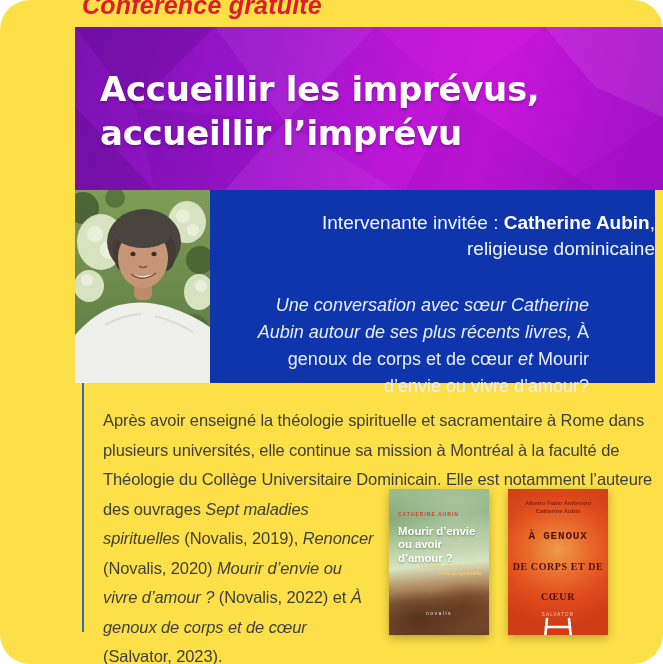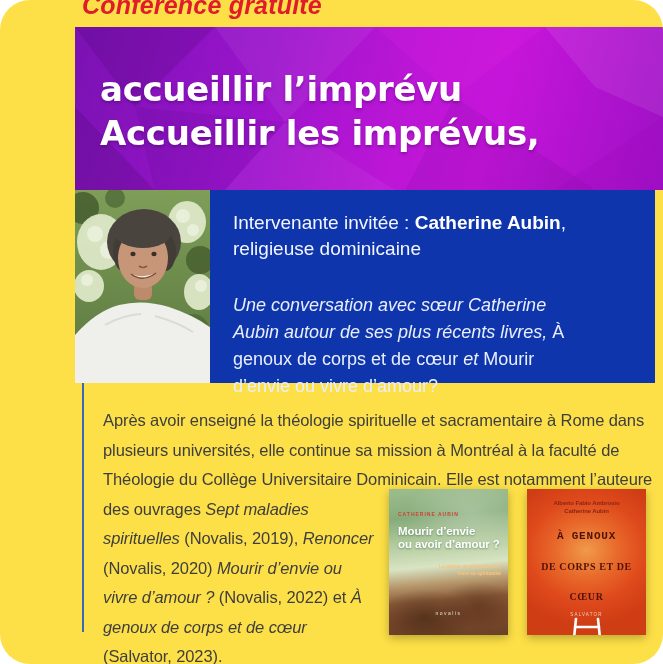--- a/index.html
+++ b/index.html
@@ -29,20 +29,21 @@
   }
   
   .photo{
     position:absolute;left:75px;top:190px;width:135px;height:193px;overflow:hidden;
   }
   
   .panel{
     position:absolute;left:210px;top:190px;width:445px;height:193px;
     background:#0f35ad;color:#eef3fd;box-sizing:border-box;
     padding:20px 0 0 23px;
+    text-align:right;
   }
   .panel .intro{font-size:19px;line-height:26px;color:#f2f6ff;}
   .panel .intro b{color:#ffffff;font-weight:bold;}
   .panel .desc{
     margin-top:30px;font-size:18px;line-height:27px;font-style:italic;
     width:356px;color:#e9effc;
   }
   .panel .desc .upright{font-style:normal;}
   
   .left-rule{
@@ -54,21 +55,21 @@
     font-size:16.5px;line-height:29.5px;color:#3e3e3e;letter-spacing:-0.1px;
   }
   .bio p{margin:0;}
   .bio .it{font-style:italic;}
   
   .books-float{
     float:right;width:266px;margin:-6px 0 6px 14px;
     display:flex;gap:19px;align-items:flex-start;
   }
   .book{
-    position:relative;width:119px;height:146px;flex:0 0 auto;
+    position:relative;width:100px;height:146px;flex:0 0 auto;
     box-shadow:0 3px 9px rgba(0,0,0,0.28);overflow:hidden;
   }
   
   .book1{
     background:
       radial-gradient(70px 40px at 30% 88%, rgba(40,20,8,0.45), transparent 70%),
       radial-gradient(55px 35px at 75% 80%, rgba(60,28,12,0.40), transparent 70%),
       radial-gradient(90px 55px at 68% 16%, rgba(255,255,255,0.25), transparent 72%),
       linear-gradient(175deg,#9dbd8e 0%,#87ac7b 20%,#b7cea3 38%,#d8e4c3 52%,#b8996e 63%,#8a5a38 74%,#7b4a2c 86%,#6b4026 100%);
   }
@@ -123,22 +124,22 @@
       <polygon points="140,0 300,0 210,95" fill="rgba(255,255,255,0.06)"></polygon>
       <polygon points="300,0 470,0 380,70" fill="rgba(240,40,230,0.14)"></polygon>
       <polygon points="470,0 588,0 588,90 520,60" fill="rgba(255,255,255,0.08)"></polygon>
       <polygon points="0,80 80,163 0,163" fill="rgba(40,0,70,0.15)"></polygon>
       <polygon points="588,90 588,163 480,163" fill="rgba(160,10,190,0.30)"></polygon>
       <polygon points="210,95 320,163 150,163" fill="rgba(255,255,255,0.05)"></polygon>
       <polygon points="380,70 520,163 330,163" fill="rgba(90,5,130,0.12)"></polygon>
       <polygon points="60,80 210,95 150,163 80,163" fill="rgba(0,0,40,0.06)"></polygon>
     </svg>
     <div class="banner-title">
+      <div>Accueillir les imprévus,</div>
       <div>accueillir l’imprévu</div>
-      <div>Accueillir les imprévus,</div>
     </div>
   </div>
 
   <div class="photo">
     <svg width="135" height="193" viewBox="0 0 135 193">
       <defs>
         <linearGradient id="gleaf" x1="0" y1="0" x2="0" y2="1">
           <stop offset="0" stop-color="#7e9e58"></stop>
           <stop offset="1" stop-color="#59763e"></stop>
         </linearGradient>

